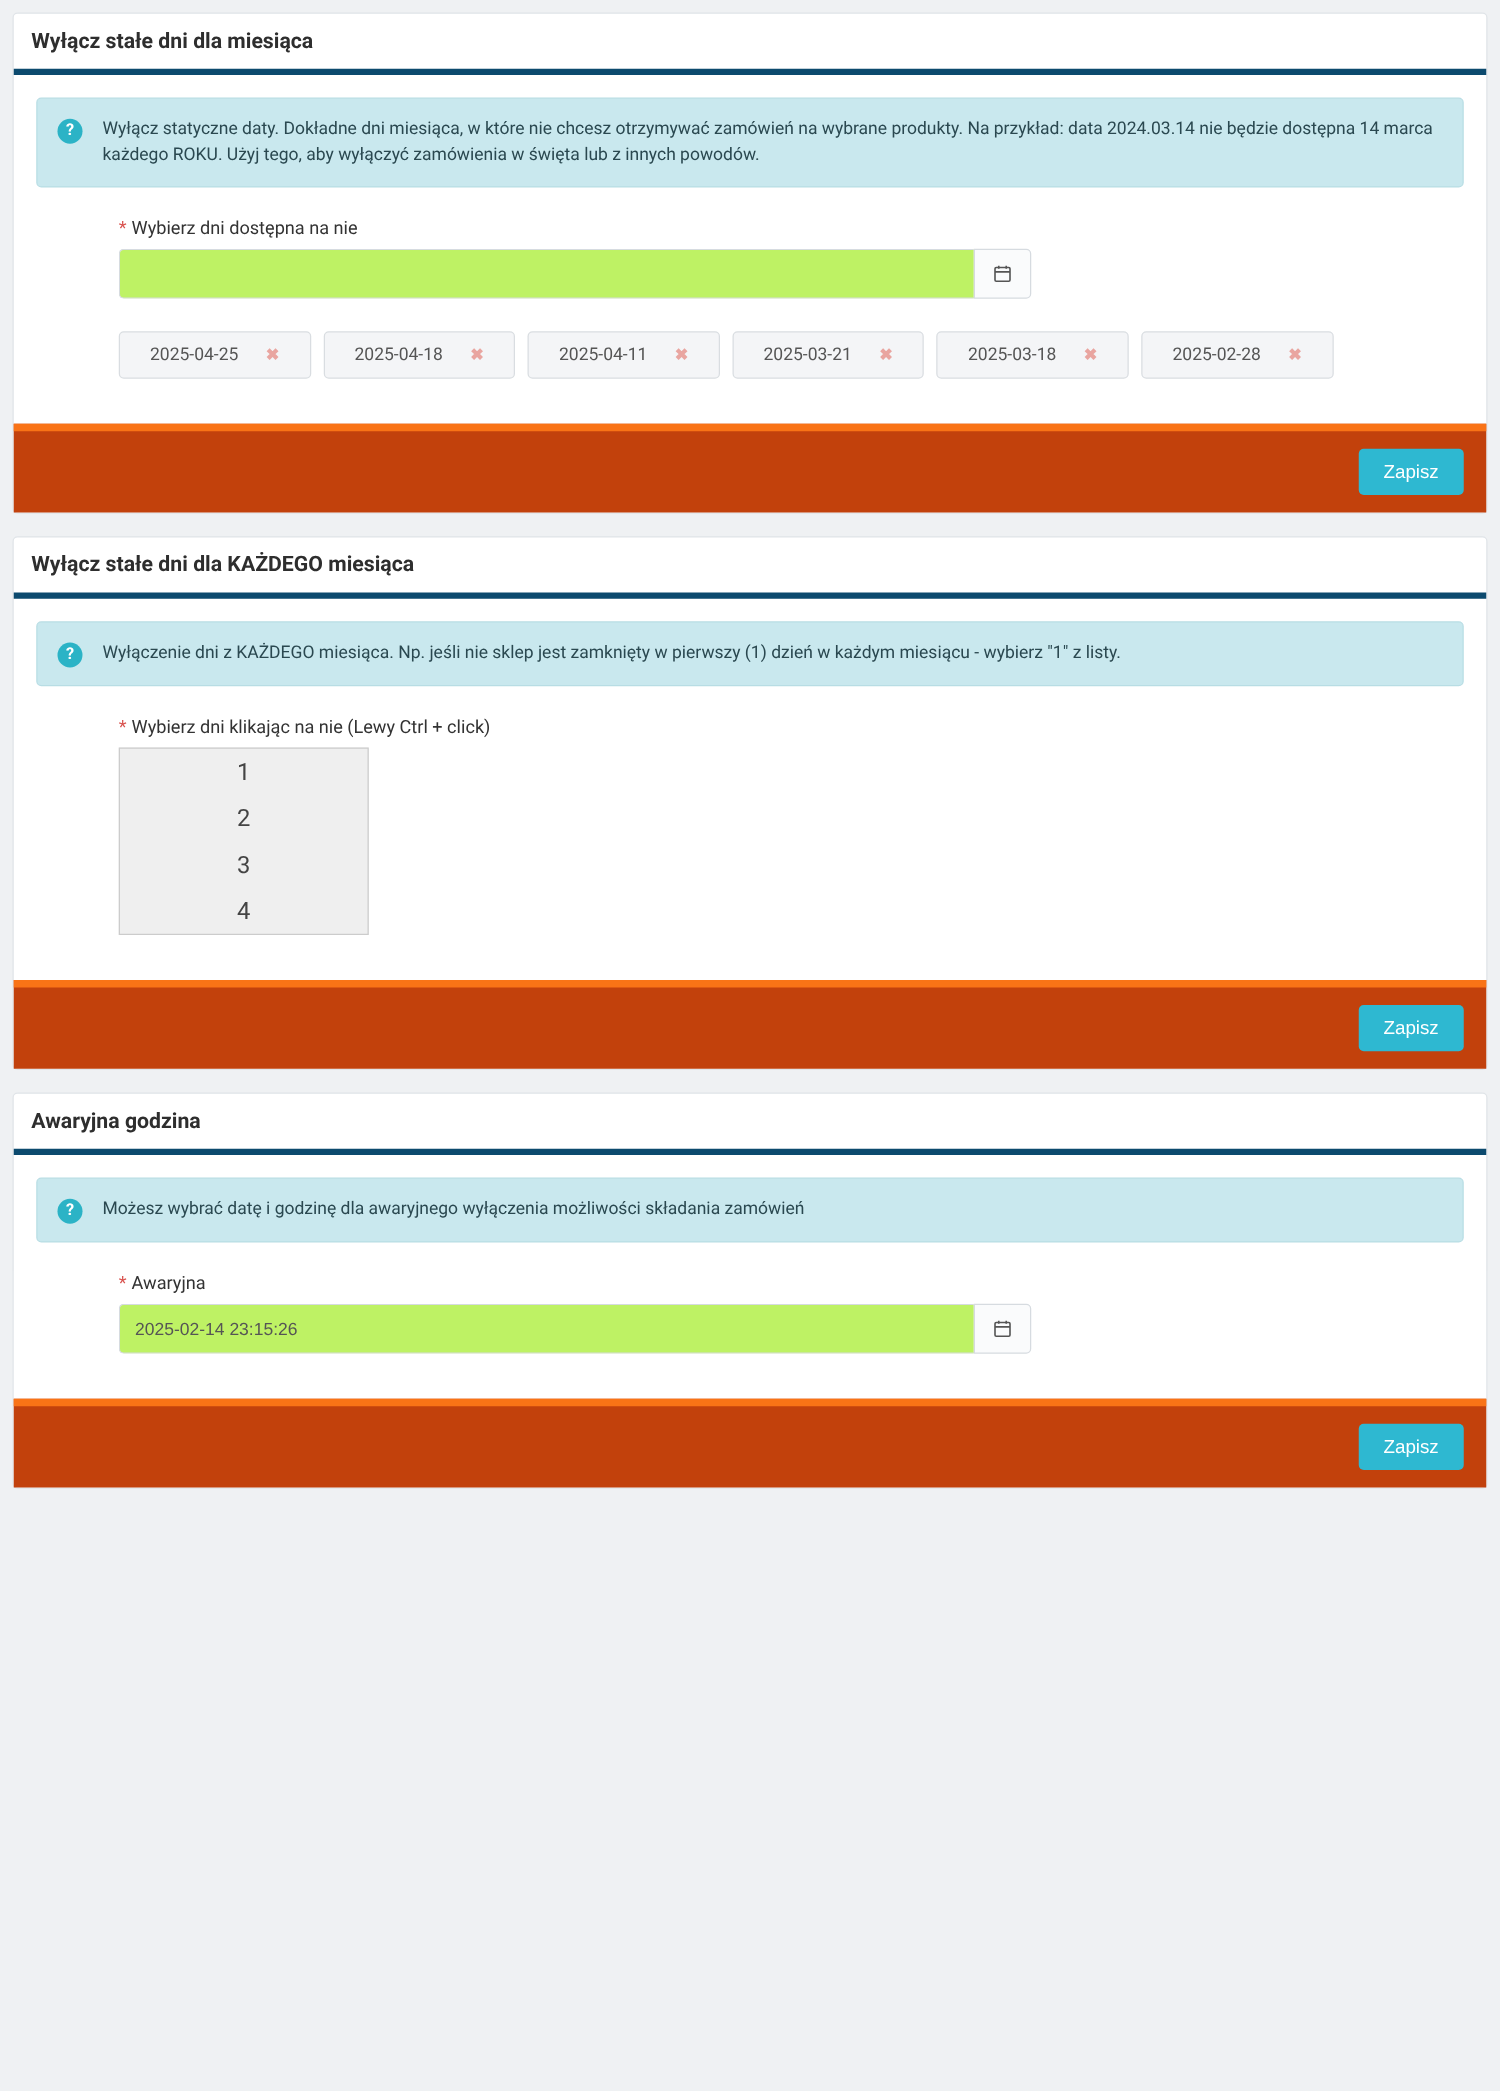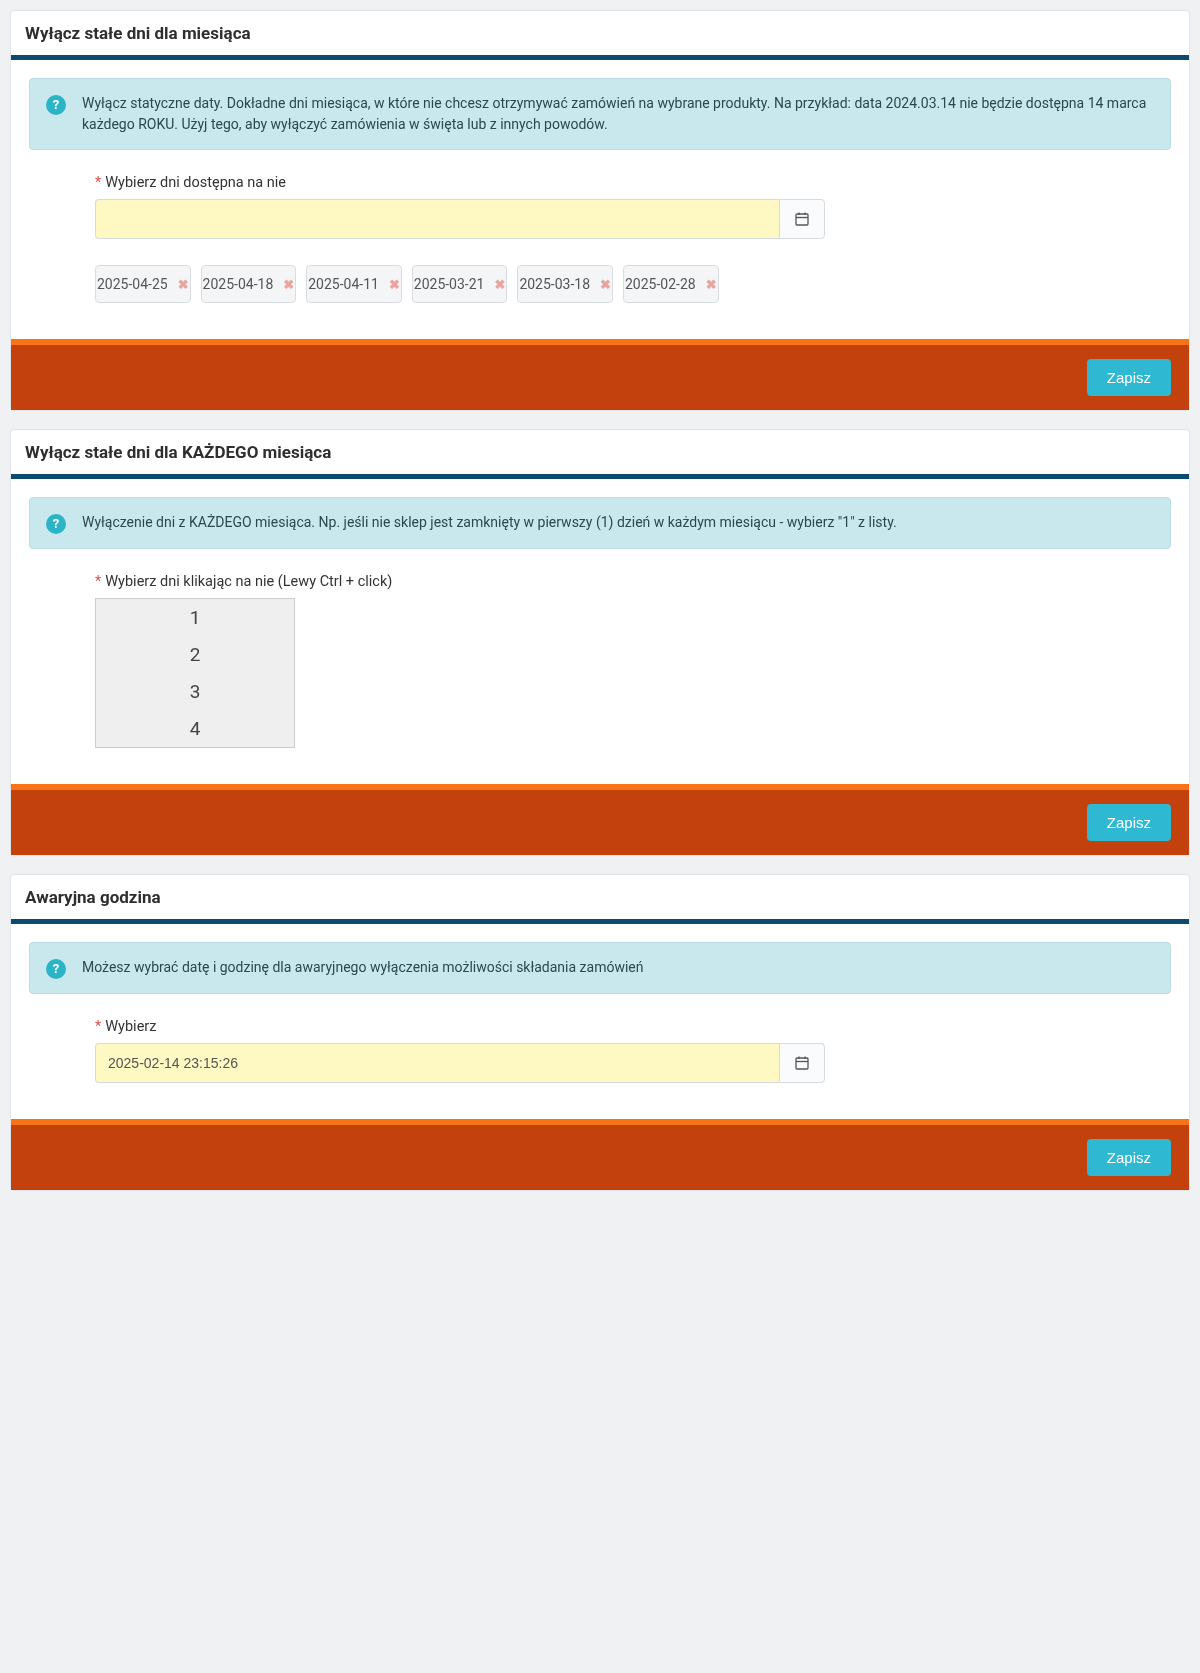--- a/index.html
+++ b/index.html
@@ -74,21 +74,21 @@
     display: flex;
     max-width: 730px;
   }
   .input-field {
     flex: 1;
     border: 1px solid #d6dbe0;
     border-right: none;
     border-radius: 4px 0 0 4px;
     padding: 10px 12px;
     font-size: 14px;
-    background: #fef9c3;
+    background: #bef264;
     color: #555;
     outline: none;
     min-height: 40px;
   }
   .input-addon {
     width: 46px;
     border: 1px solid #d6dbe0;
     border-radius: 0 4px 4px 0;
     background: #fafbfc;
     display: flex;
@@ -102,22 +102,22 @@
     flex-wrap: wrap;
     gap: 10px;
     margin-top: 26px;
   }
   .tag {
     background: #f4f5f7;
     border: 1px solid #d9dde1;
     border-radius: 4px;
     display: flex;
     align-items: center;
-    gap: 10px;
-    padding: 10px 1px;
+    gap: 22px;
+    padding: 10px 24px;
     font-size: 14px;
     color: #555;
   }
   .tag-remove {
     color: #e9a5a0;
     font-weight: 700;
     cursor: pointer;
     font-size: 13px;
   }
   .btn-primary {
@@ -235,21 +235,21 @@
   <div class="panel-header">
     <h2>Awaryjna godzina</h2>
   </div>
   <div class="panel-body">
     <div class="info-box">
       <div class="info-icon">?</div>
       <div class="info-text">Możesz wybrać datę i godzinę dla awaryjnego wyłączenia możliwości składania zamówień</div>
     </div>
     <div class="form-group">
       <label class="form-label">
-        <span class="req">*</span><span>Wybierz</span>
+        <span class="req">*</span><span>Awaryjna</span>
       </label>
       <div class="input-group">
         <input class="input-field" type="text" value="2025-02-14 23:15:26" style="">
         <div class="input-addon">
           <svg class="cal-icon" viewBox="0 0 16 16" fill="none" stroke="currentColor" stroke-width="1.3">
             <rect x="2" y="3" width="12" height="11" rx="1"></rect>
             <line x1="2" y1="6.5" x2="14" y2="6.5"></line>
             <line x1="5" y1="1.5" x2="5" y2="4"></line>
             <line x1="11" y1="1.5" x2="11" y2="4"></line>
           </svg>

